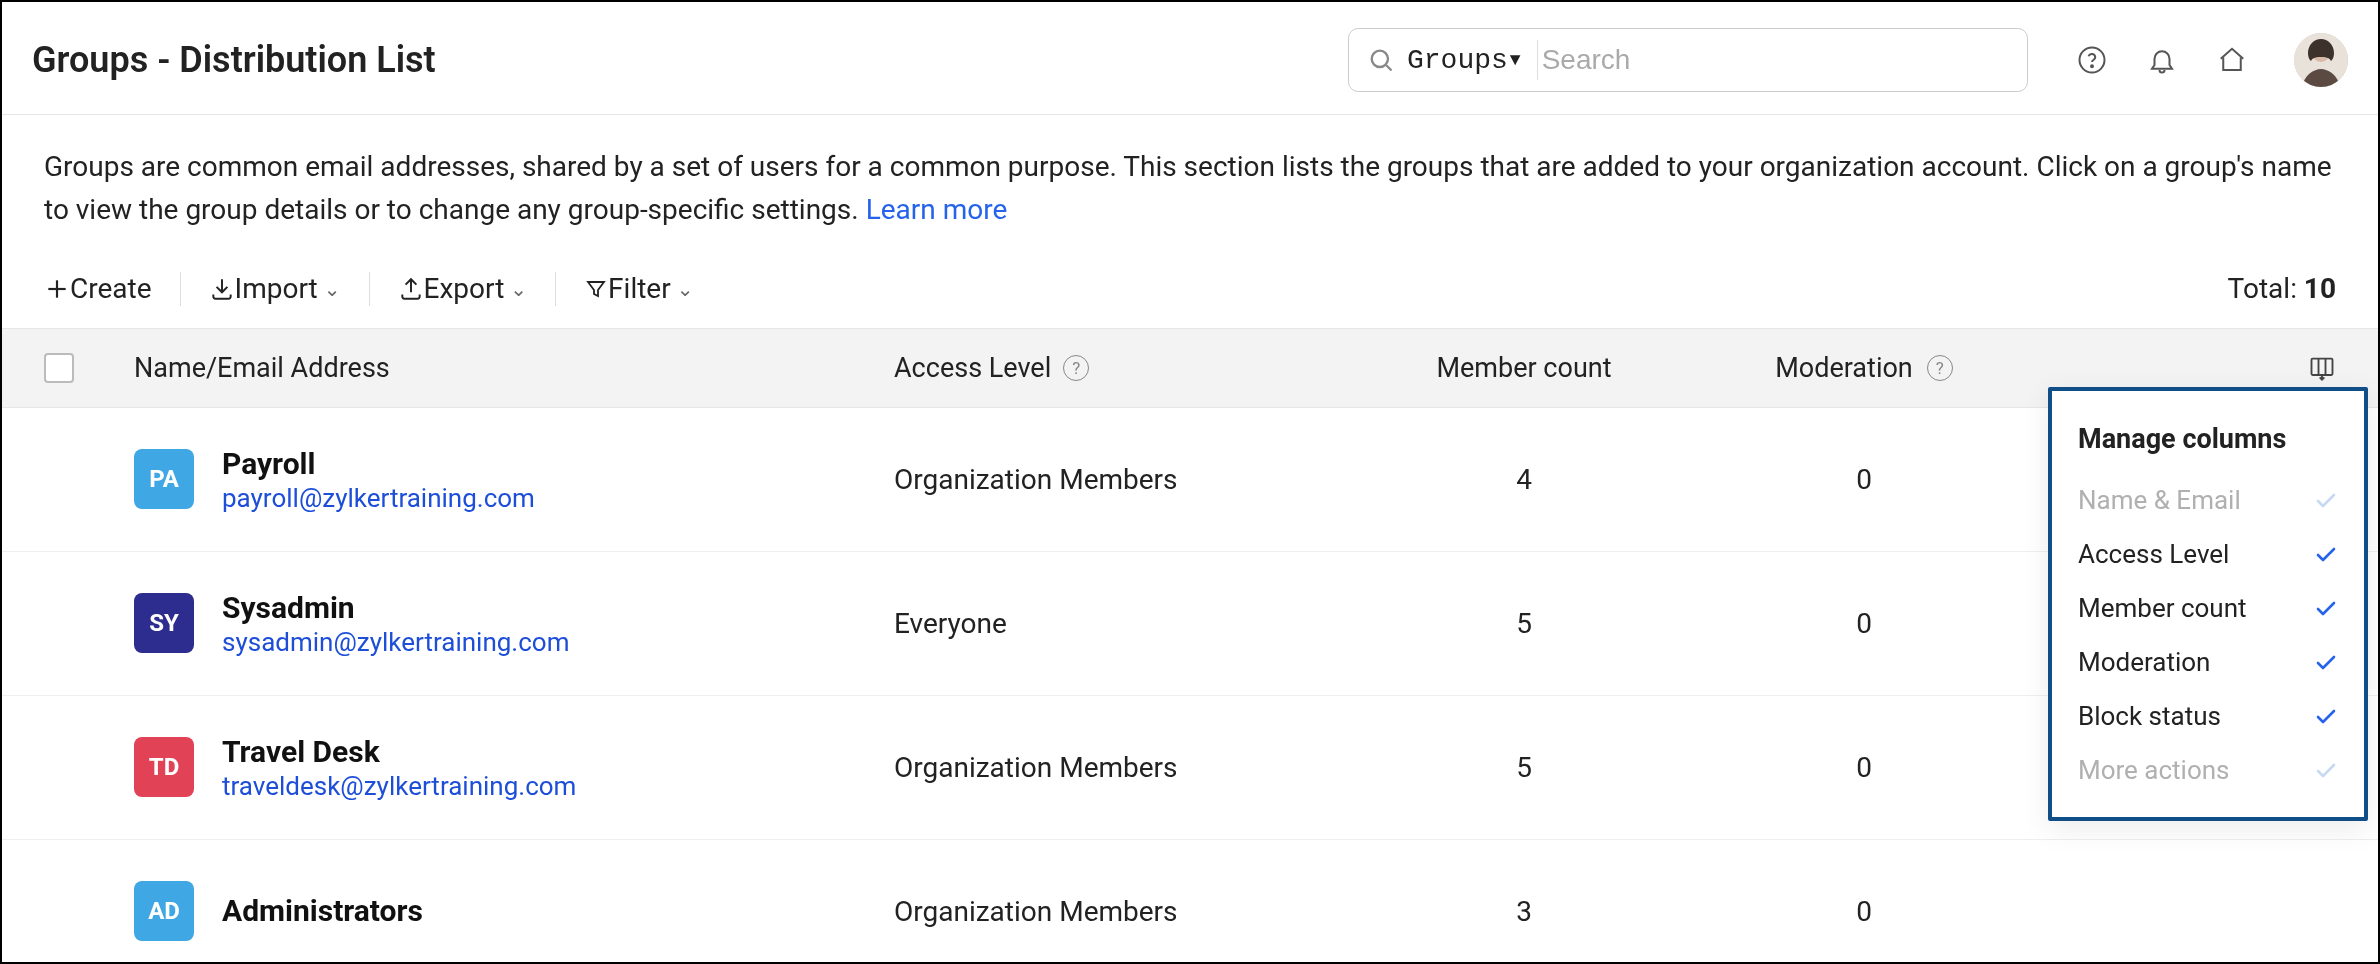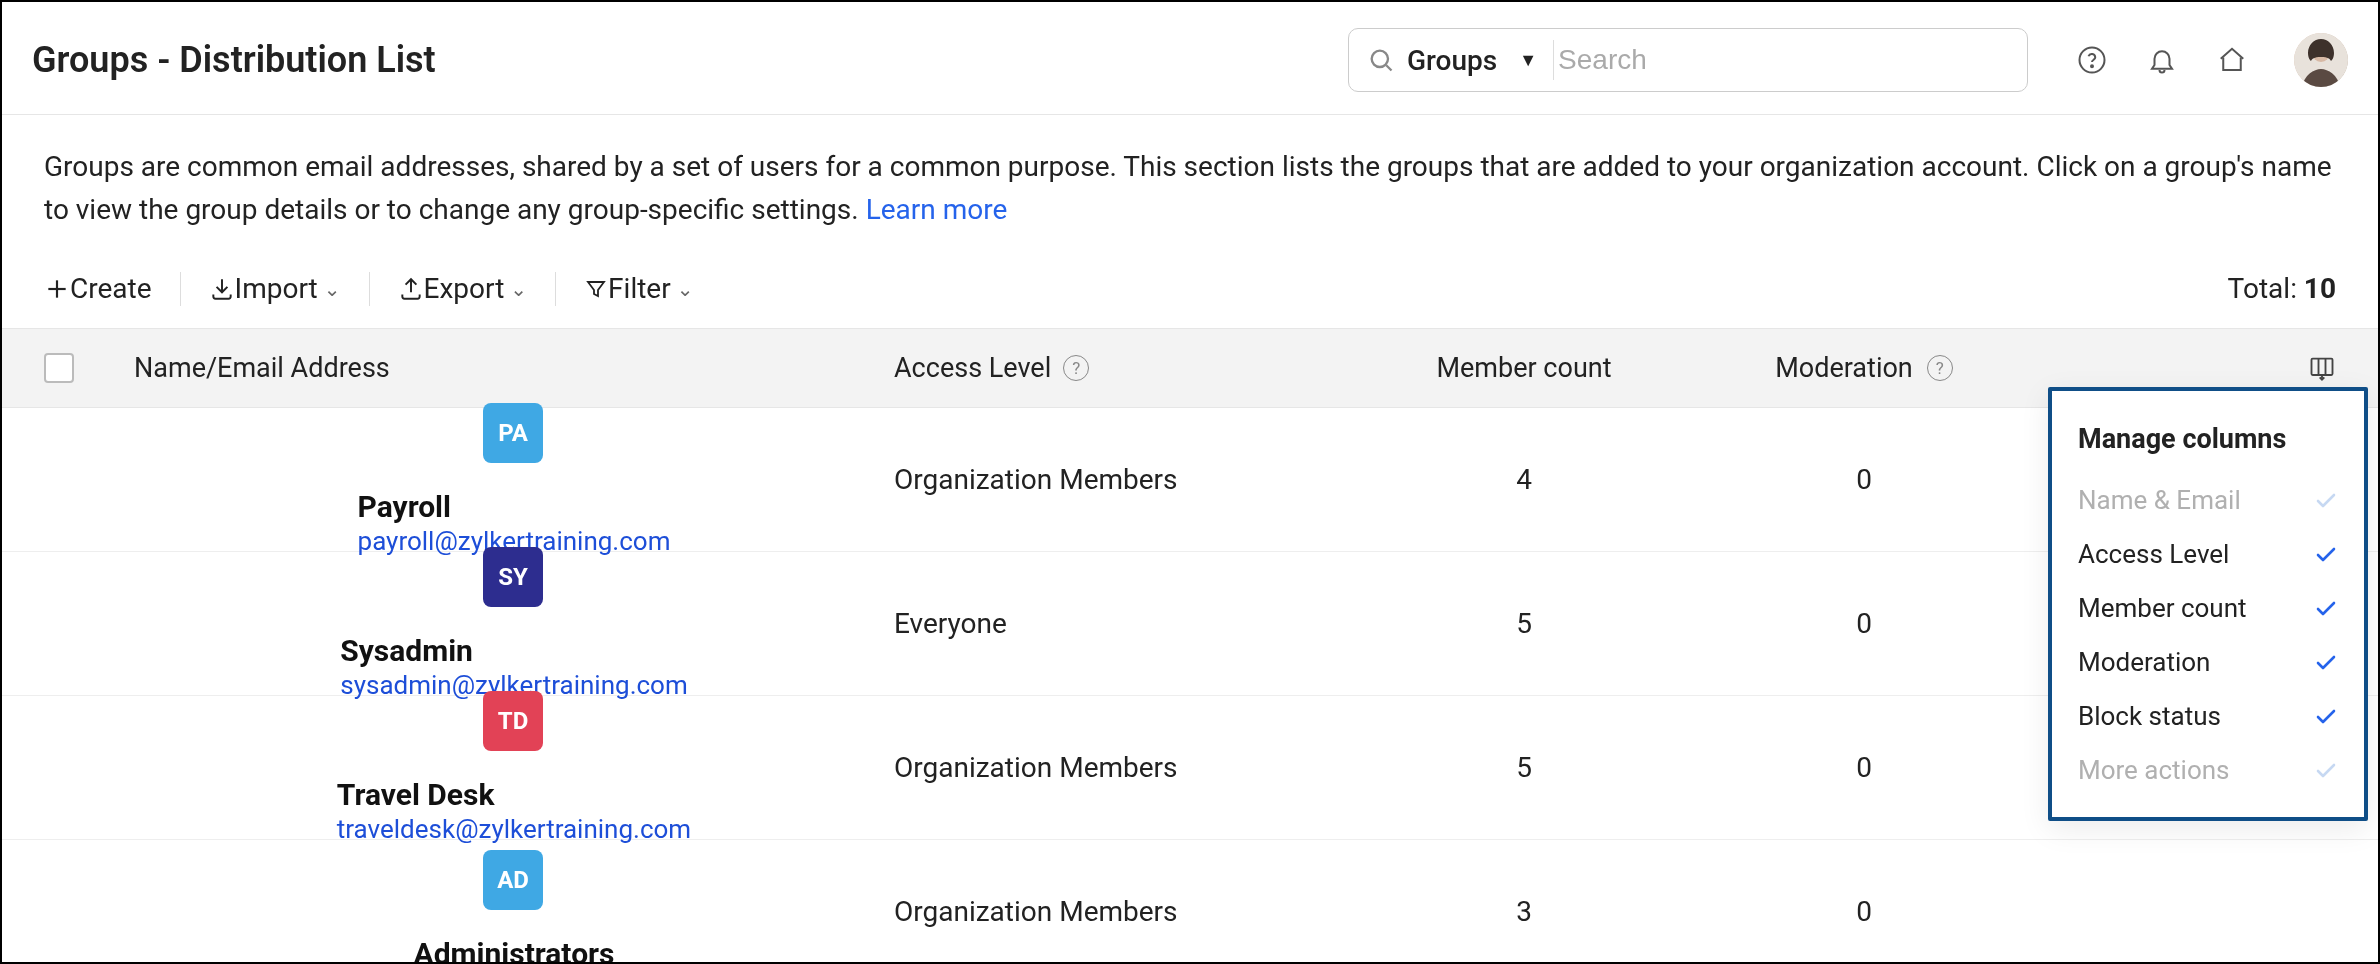--- a/index.html
+++ b/index.html
@@ -5,21 +5,21 @@
     * { box-sizing: border-box; margin: 0; padding: 0; }
     body { font-family: -apple-system, BlinkMacSystemFont, "Segoe UI", Roboto, Helvetica, Arial, sans-serif; color: #222; background: #fff; }
     .app { width: 2380px; height: 964px; border: 2px solid #000; overflow: hidden; position: relative; }
 
     
     .topbar { display: flex; align-items: center; padding: 26px 30px 22px 30px; border-bottom: 1px solid #e6e6e6; }
     .page-title { font-size: 36px; font-weight: 600; flex: 0 0 auto; }
     .topbar-spacer { flex: 1 1 auto; }
     .search-wrap { display: flex; align-items: center; border: 1px solid #ccc; border-radius: 10px; height: 64px; min-width: 680px; padding: 0 18px; }
     .search-wrap .search-icon { color: #888; margin-right: 12px; }
-    .search-scope { font-size: 28px; font-weight: 500; display: flex; align-items: center; gap: 22px; cursor: pointer; margin-right: 14px; }
+    .search-scope { font-size: 28px; font-weight: 500; display: flex; align-items: center; gap: 2px; cursor: pointer; margin-right: 14px; font-family: Liberation Mono, monospace; }
     .scope-caret { font-size: 18px; color: #222; }
     .search-divider { width: 1px; height: 40px; background: #ddd; margin: 0 4px 0 2px; }
     .search-input { border: none; outline: none; font-size: 28px; color: #666; flex: 1; background: transparent; }
     .search-input::placeholder { color: #aaa; }
     .topbar-icons { display: flex; align-items: center; gap: 34px; margin-left: 46px; }
     .icon-btn { width: 36px; height: 36px; display: flex; align-items: center; justify-content: center; color: #555; cursor: pointer; }
     .avatar { width: 54px; height: 54px; border-radius: 50%; background: linear-gradient(135deg,#e7d2c5,#c2b6a8); overflow: hidden; display: flex; align-items: flex-end; justify-content: center; margin-left: 10px; cursor: pointer; }
     .avatar svg { width: 100%; height: 100%; }
 
     
@@ -45,21 +45,21 @@
     .cell-mod { flex: 0 0 340px; display: flex; align-items: center; justify-content: center; gap: 14px; }
     .cell-cols { flex: 1; display: flex; justify-content: flex-end; }
     .help-circle { width: 26px; height: 26px; border: 1.8px solid #888; border-radius: 50%; font-size: 17px; color: #888; display: inline-flex; align-items: center; justify-content: center; cursor: pointer; }
     .cols-btn { cursor: pointer; color: #444; }
 
     
     .tbody { }
     .row { display: flex; align-items: center; height: 144px; padding: 0 42px; border-bottom: 1px solid #eee; }
     .row .cell-check { }
     .group-avatar { width: 60px; height: 60px; border-radius: 8px; color: #fff; font-weight: 700; font-size: 24px; display: flex; align-items: center; justify-content: center; margin-right: 2px; }
-    .cell-name-inner { display: flex; align-items: center; gap: 26px; flex-direction: column; }
+    .cell-name-inner { display: flex; align-items: center; gap: 26px; }
     .grp-title { font-size: 30px; font-weight: 700; color: #111; }
     .grp-email { font-size: 26px; color: #1d4ed8; margin-top: 2px; }
     .cell-access-v { flex: 0 0 460px; font-size: 28px; }
     .cell-member-v { flex: 0 0 340px; text-align: center; font-size: 28px; }
     .cell-mod-v { flex: 0 0 340px; text-align: center; font-size: 28px; }
 
     
     .col-popover { position: absolute; right: 10px; top: 365px; width: 320px; background: #fff; border: 4px solid #0f4e87; border-radius: 2px; box-shadow: 0 8px 30px rgba(0,0,0,0.08); padding: 16px 0 20px 0; z-index: 50; margin-top: 20px; }
     .col-popover h4 { font-size: 27px; font-weight: 700; padding: 16px 26px 18px 26px; }
     .col-item { display: flex; align-items: center; justify-content: space-between; padding: 12px 26px; font-size: 26px; cursor: pointer; }

